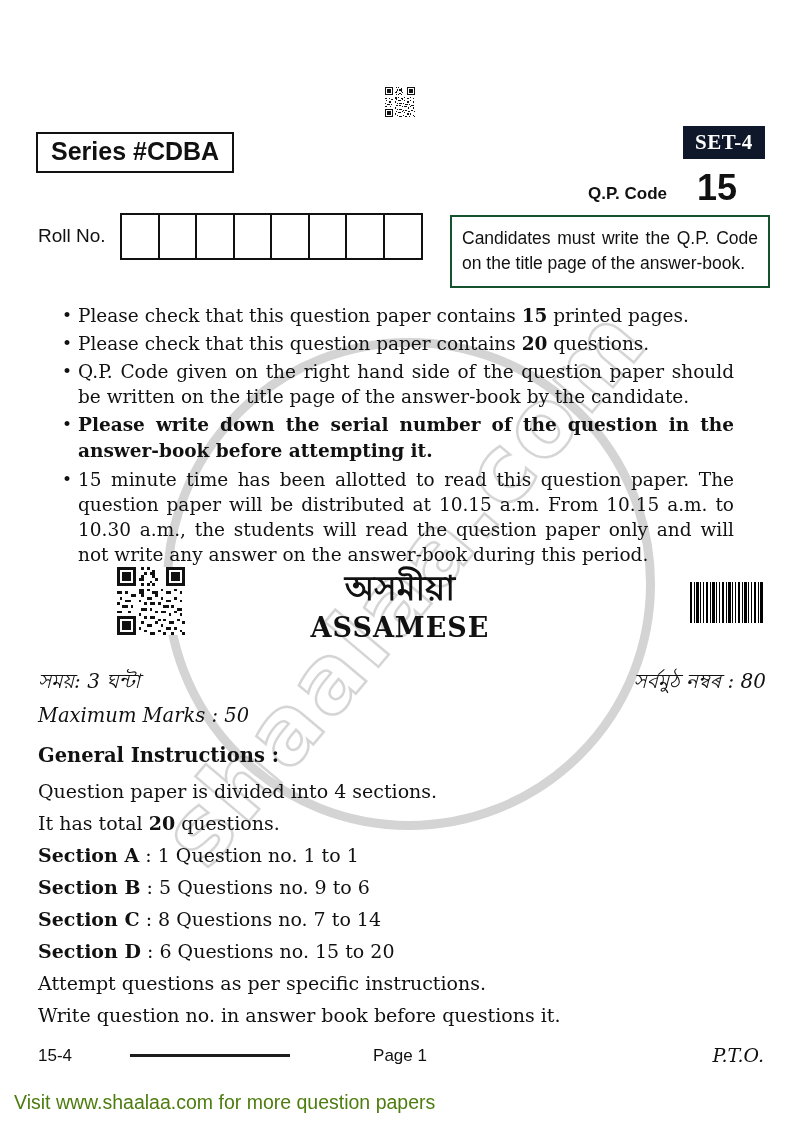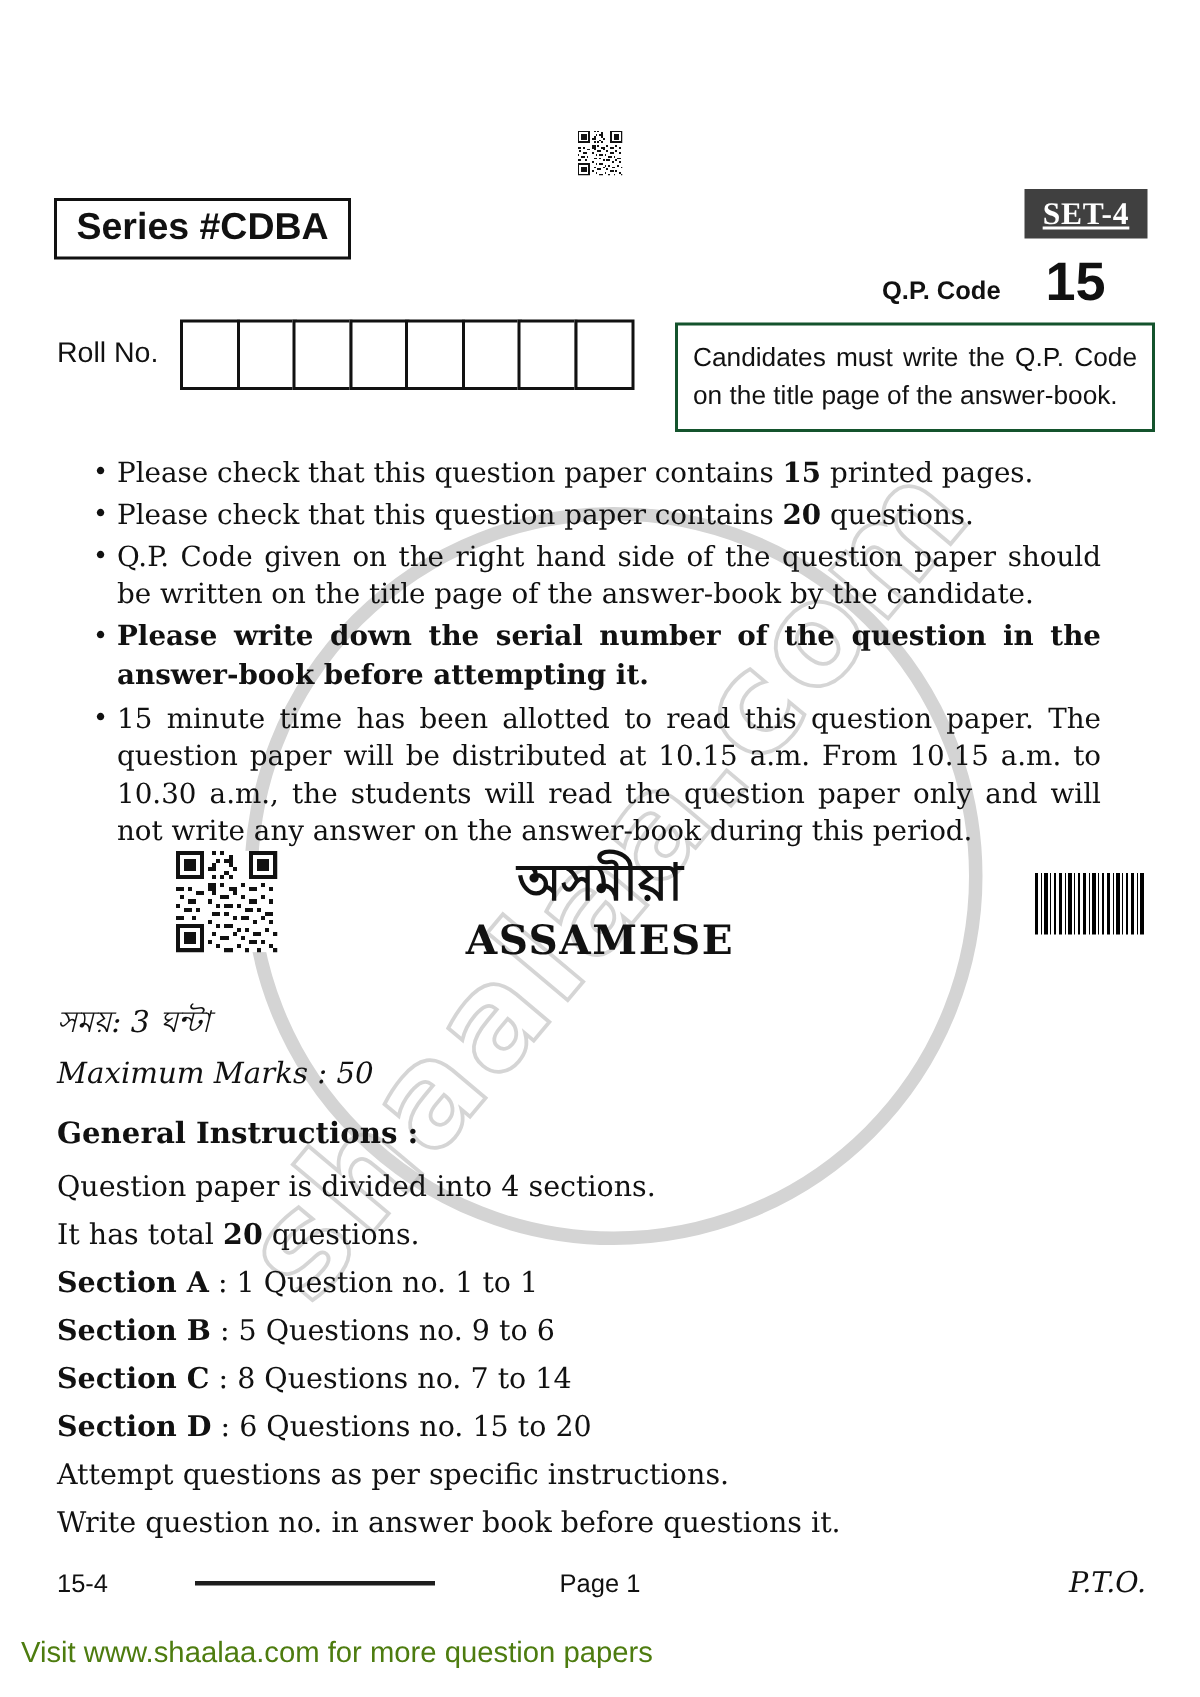--- a/index.html
+++ b/index.html
@@ -25,23 +25,23 @@
   }
 
   
   .qr-top { left:385px; top:87px; width:30px; height:30px; }
   .series-box {
     left:36px; top:132px; border:2.5px solid #111; padding:3px 13px 5px 13px;
     font-family:"Liberation Sans", sans-serif; font-weight:bold; font-size:25px;
     background:#fff;
   }
   .set-badge {
-    left:683px; top:126px; width:82px; height:33px; background:#404040; color:#fff;
+    left:683px; top:126px; width:82px; height:33px; background:#0f172a; color:#fff;
     font-family:"Liberation Serif", serif; font-weight:bold; font-size:21px;
-    text-align:center; line-height:32px; letter-spacing:0.5px;text-decoration:underline;
+    text-align:center; line-height:32px; letter-spacing:0.5px;
   }
   .qp-label {
     left:588px; top:184px; font-family:"Liberation Sans", sans-serif;
     font-weight:bold; font-size:17px;
   }
   .qp-value {
     left:697px; top:167px; font-family:"Liberation Sans", sans-serif;
     font-weight:bold; font-size:36px;
   }
   .roll-label {
@@ -265,20 +265,21 @@
 
   <svg class="layer qr-left">
       <use href="#qrsym"></use>
     </svg>
   <div class="layer subject-native">অসমীয়া</div>
   <div class="layer subject-english">ASSAMESE</div>
   <div class="layer barcode"></div>
 
   <div class="layer meta-row meta-native">
     <span>সময়: 3 ঘন্টা</span>
+    <span>সৰ্বমুঠ নম্বৰ : 80</span>
   </div>
   <div class="layer meta-row meta-english">
     <span>Maximum Marks : 50</span>
   </div>
 
   <div class="layer gi">
     <div class="gi-heading">General Instructions :</div>
     <div class="gi-line"><span>Question paper is divided into 4 sections.</span><span class="gi-bold"></span><span></span></div>
     <div class="gi-line"><span>It has total </span><span class="gi-bold">20</span><span> questions.</span></div>
     <div class="gi-line"><span></span><span class="gi-bold">Section A</span><span> : 1 Question no. 1 to 1</span></div>

